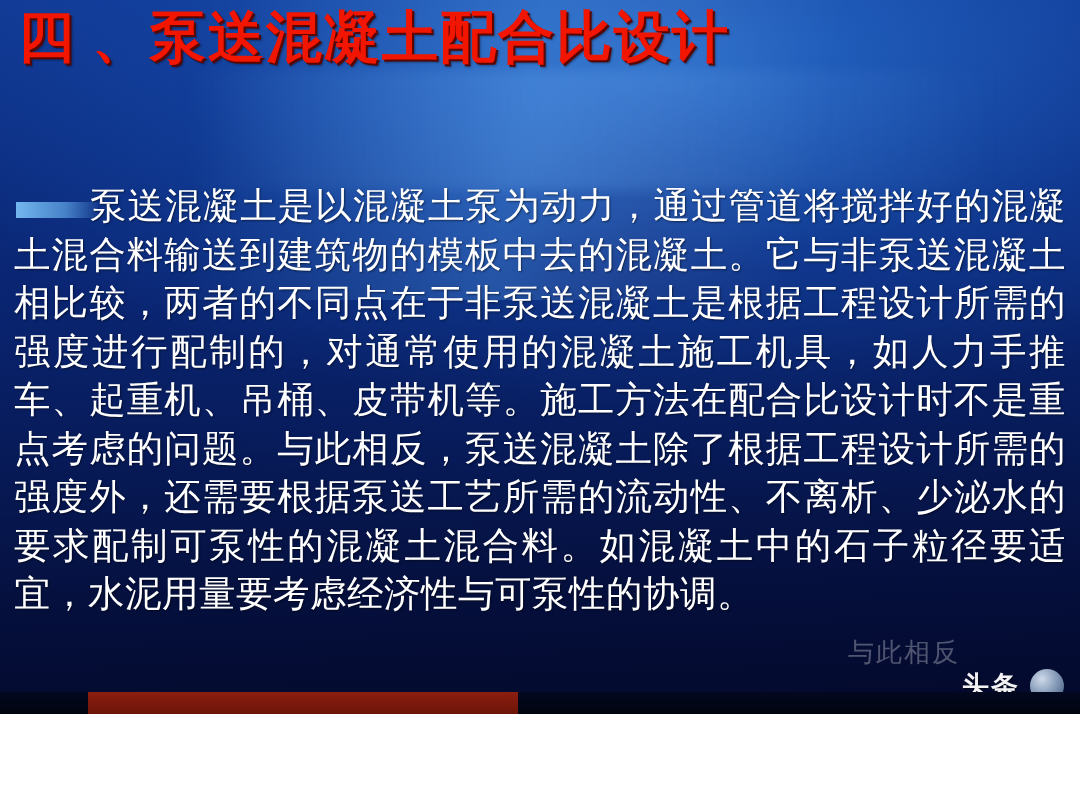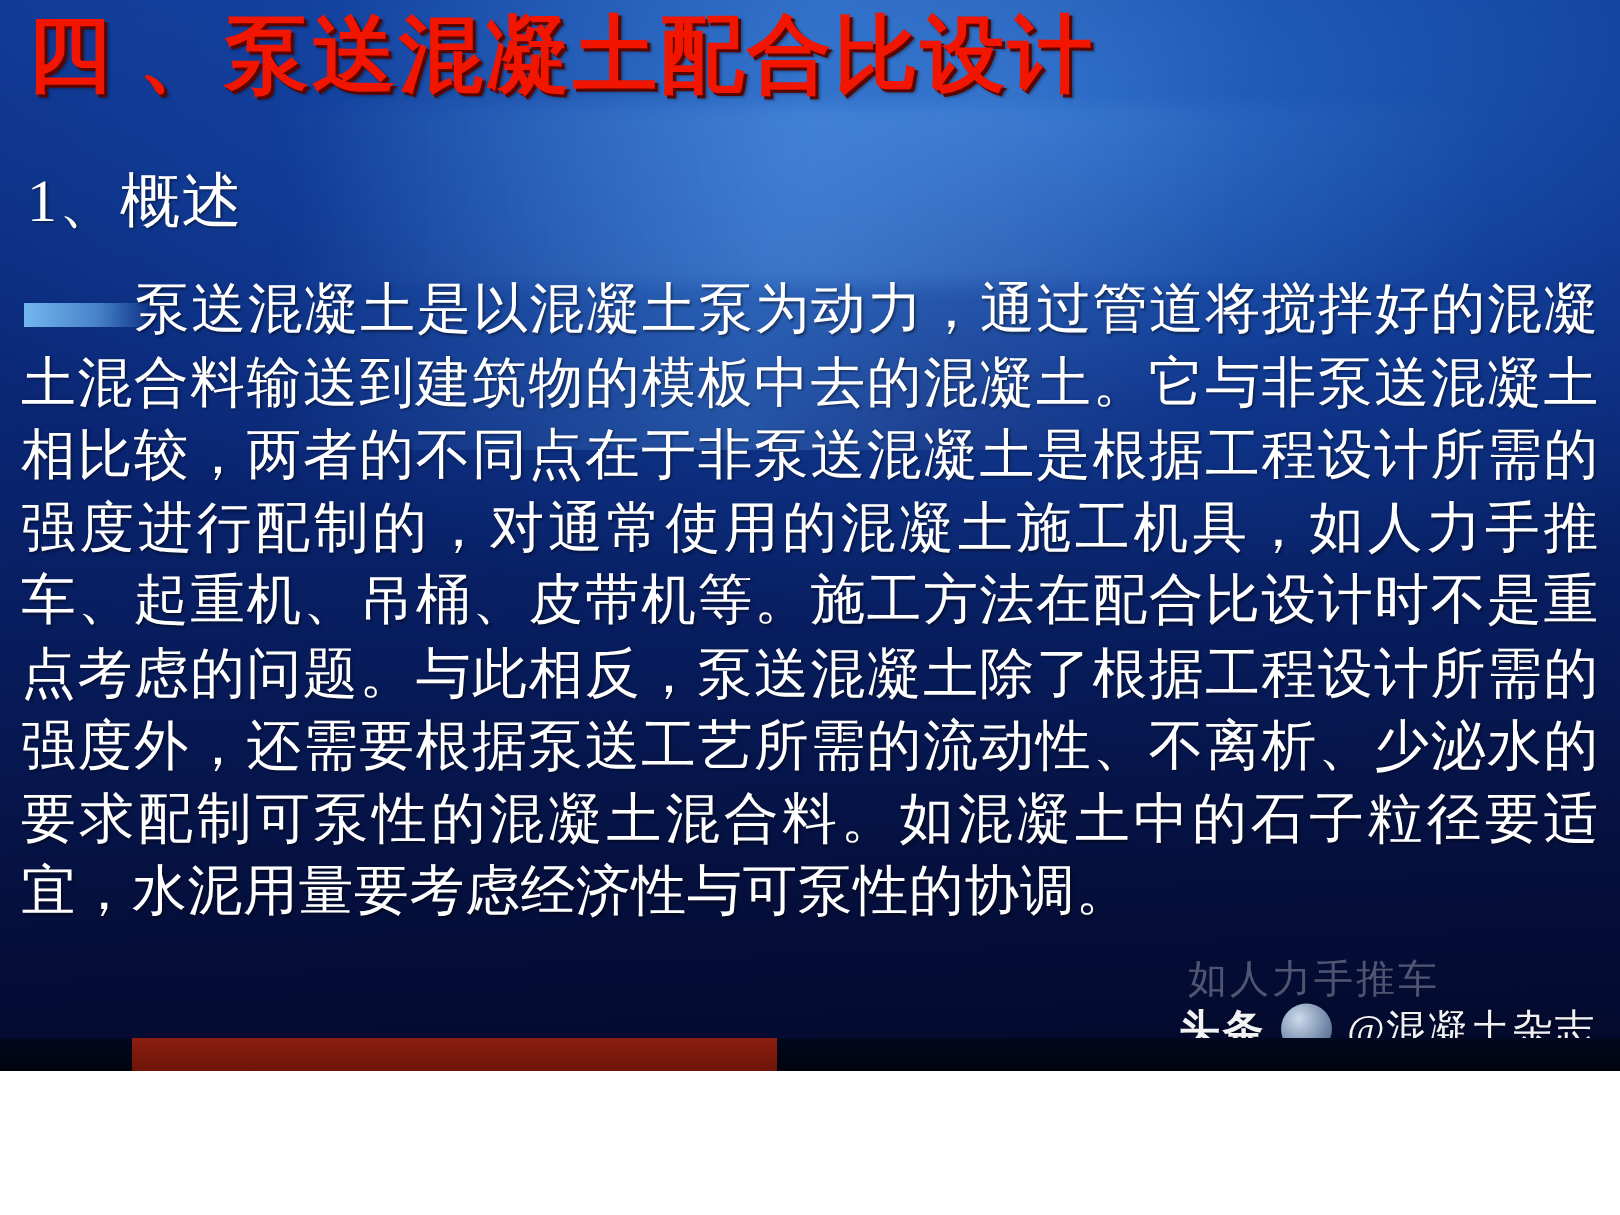--- a/index.html
+++ b/index.html
@@ -142,30 +142,28 @@
 </head>
 <body>
 
 <div class="slide">
 
   <div class="sheen"></div>
   <div class="sheen2"></div>
 
   <div class="title">四 、泵送混凝土配合比设计</div>
 
-  <div class="subtitle">1、概述</div>
 
   <div class="highlight-bar"></div>
 
   <div class="body-text">泵送混凝土是以混凝土泵为动力，通过管道将搅拌好的混凝土混合料输送到建筑物的模板中去的混凝土。它与非泵送混凝土相比较，两者的不同点在于非泵送混凝土是根据工程设计所需的强度进行配制的，对通常使用的混凝土施工机具，如人力手推车、起重机、吊桶、皮带机等。施工方法在配合比设计时不是重点考虑的问题。与此相反，泵送混凝土除了根据工程设计所需的强度外，还需要根据泵送工艺所需的流动性、不离析、少泌水的要求配制可泵性的混凝土混合料。如混凝土中的石子粒径要适宜，水泥用量要考虑经济性与可泵性的协调。</div>
 
-  <div class="wm-ghost">如人力手推车</div>
+  <div class="wm-ghost">与此相反</div>
 
   <div class="watermark">
     <span class="wm-logo">头条</span>
     <span class="wm-avatar"></span>
-    <span>@混凝土杂志</span>
   </div>
 
   <div class="bottom-bar"></div>
   <div class="bottom-accent"></div>
 
 </div>
 
 </body></html>

